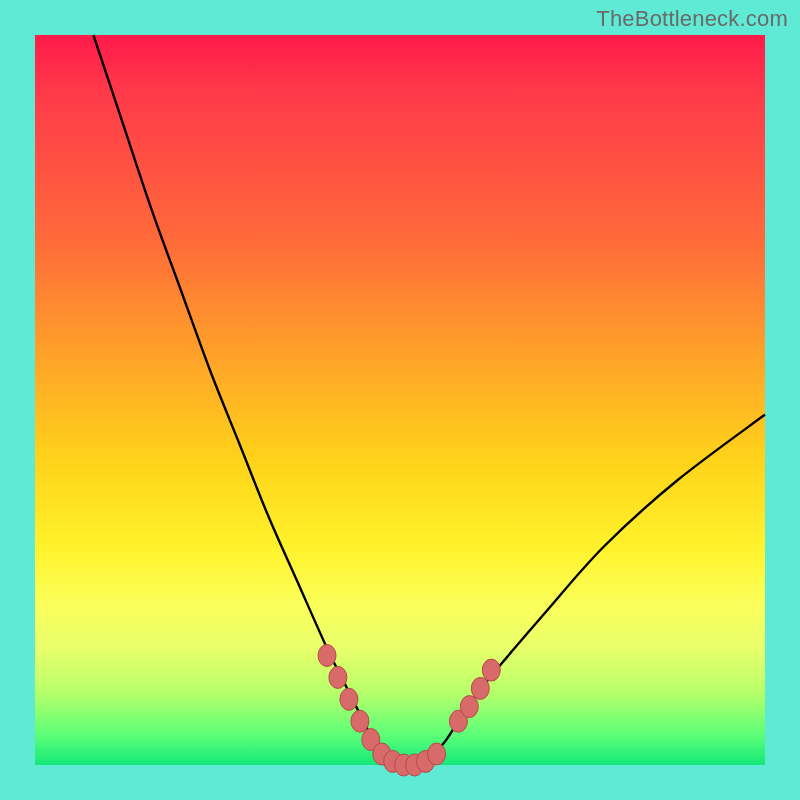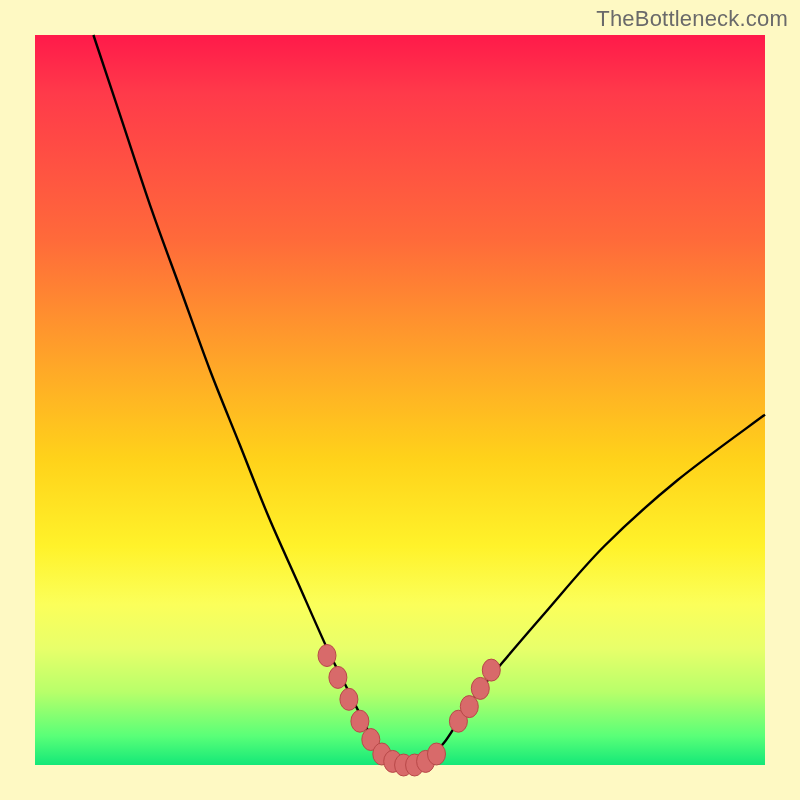--- a/index.html
+++ b/index.html
@@ -10,21 +10,21 @@
     background: #000;
     font-family: Arial, Helvetica, sans-serif;
     overflow: hidden;
   }
   .frame {
     position: absolute;
     left: 0;
     top: 0;
     width: 800px;
     height: 800px;
-    background: #fef9c3;
+    background: #5eead4;
   }
   .plot {
     position: absolute;
     left: 35px;
     top: 35px;
     width: 730px;
     height: 730px;
     
     background: linear-gradient(
       to bottom,

